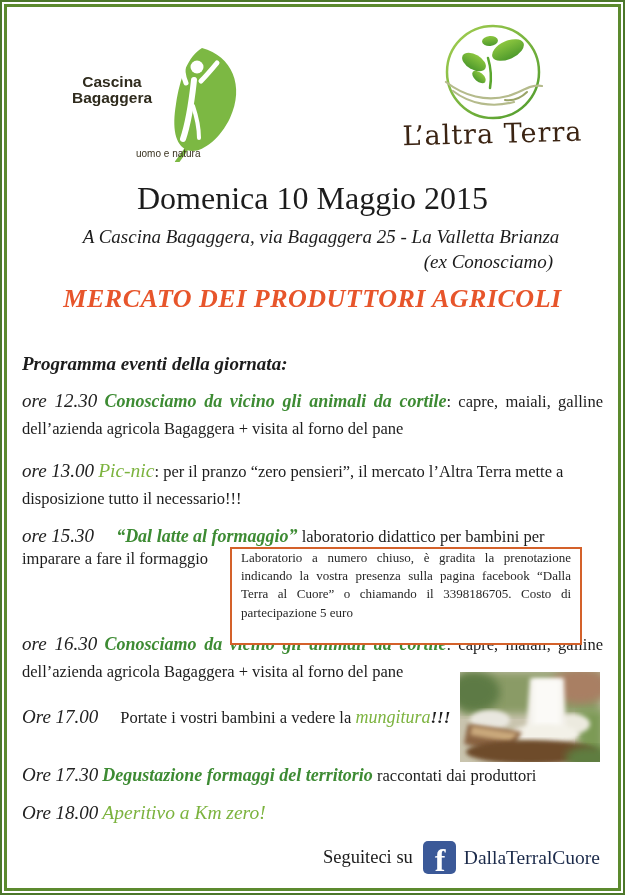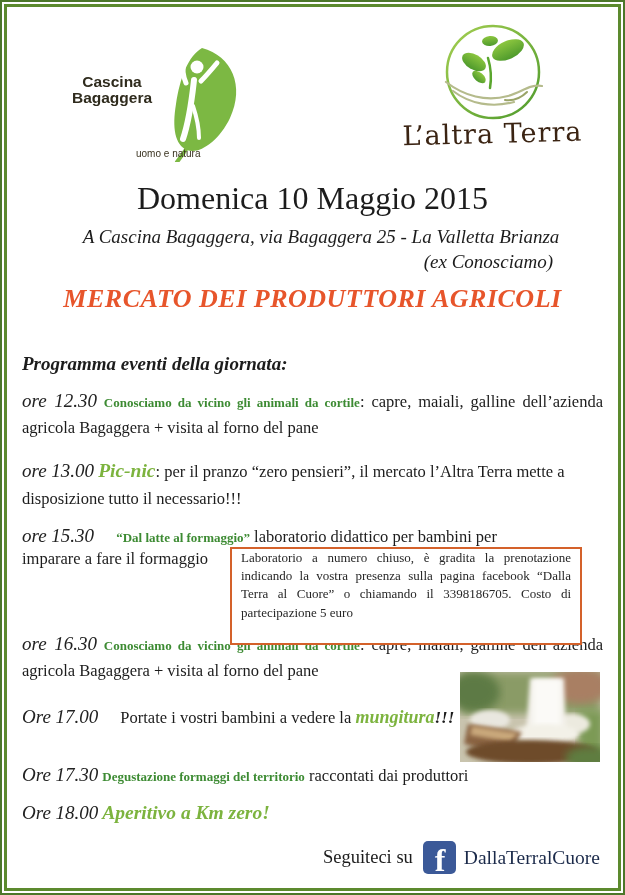--- a/index.html
+++ b/index.html
@@ -35,22 +35,22 @@
              font-size:26px; font-weight:700; font-style:italic; letter-spacing:0.5px; }
   .hours { position:absolute; left:0; top:314px; width:100%; text-align:center;
            font-size:22px; font-weight:700; font-style:italic; }
   .intro { position:absolute; left:22px; top:353px; font-size:19px; font-weight:700;
            font-style:italic; color:#1c1c1c; }
 
   
   .event { position:absolute; left:22px; width:581px; line-height:1.55; color:#1c1c1c; }
   .event.justify { text-align:justify; }
   .time { font-style:italic; font-size:19px; color:#222; }
-  .gd { font-size:13px; font-weight:700; color:#3d8b33; }
-  .gl { font-size:19.5px; font-weight:700; font-style:italic; color:#7cb33e; }
+  .gd { font-size:18px; font-weight:700; font-style:italic; color:#3d8b33; }
+  .gl { font-size:19.5px; font-weight:400; font-style:italic; color:#7cb33e; }
   .desc { font-size:16.5px; }
   .bang { font-size:17px; font-weight:700; font-style:italic; color:#1c1c1c; }
   .gap { display:inline-block; width:14px; }
 
   .note-box { position:absolute; left:230px; top:547px; width:352px; height:98px;
               border:2px solid #d4612a; background:#fff; padding:0 9px;
               font-size:13px; line-height:1.4; text-align:justify; color:#262626; z-index:5; }
   .imparare { position:absolute; left:22px; top:549px; font-size:16.5px; color:#1c1c1c; }
 
   .photo { position:absolute; left:460px; top:672px; width:140px; height:90px; }

